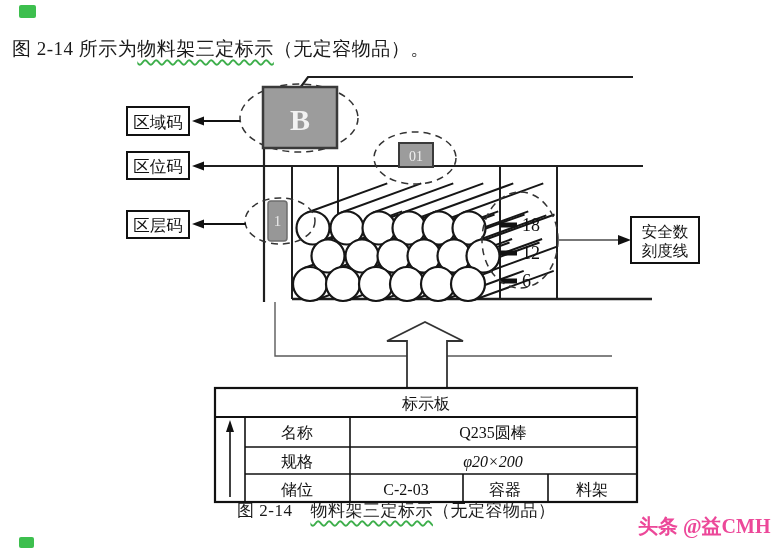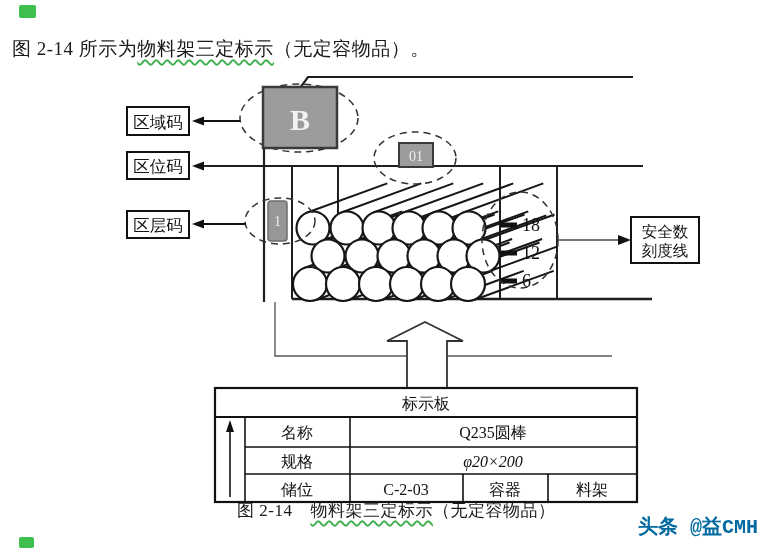--- a/index.html
+++ b/index.html
@@ -17,22 +17,22 @@
   }
   .wavy{
     text-decoration-line:underline;text-decoration-style:wavy;
     text-decoration-color:#3dae4b;text-decoration-thickness:1.5px;text-underline-offset:4px;
   }
   #caption{
     position:absolute;top:499px;left:237px;font-size:17px;white-space:nowrap;letter-spacing:0.5px;
   }
   #caption .figno{margin-right:18px;}
   #watermark{
-    position:absolute;top:513px;left:638px;font-size:20px;font-weight:bold;color:#0369a1;
-    font-family:Liberation Mono, monospace;white-space:nowrap;
+    position:absolute;top:513px;left:638px;font-size:20px;font-weight:bold;color:#ec4899;
+    font-family:Liberation Serif, serif;white-space:nowrap;
   }
   svg text{font-family:"Liberation Serif","DejaVu Serif",serif;}
   .cn-label{font-size:16.5px;fill:#111;}
   .tbl-text{font-size:16px;fill:#111;}
   .num-label{font-size:18px;fill:#111;}
 </style>
 </head>
 <body>
 
 <div id="page">

